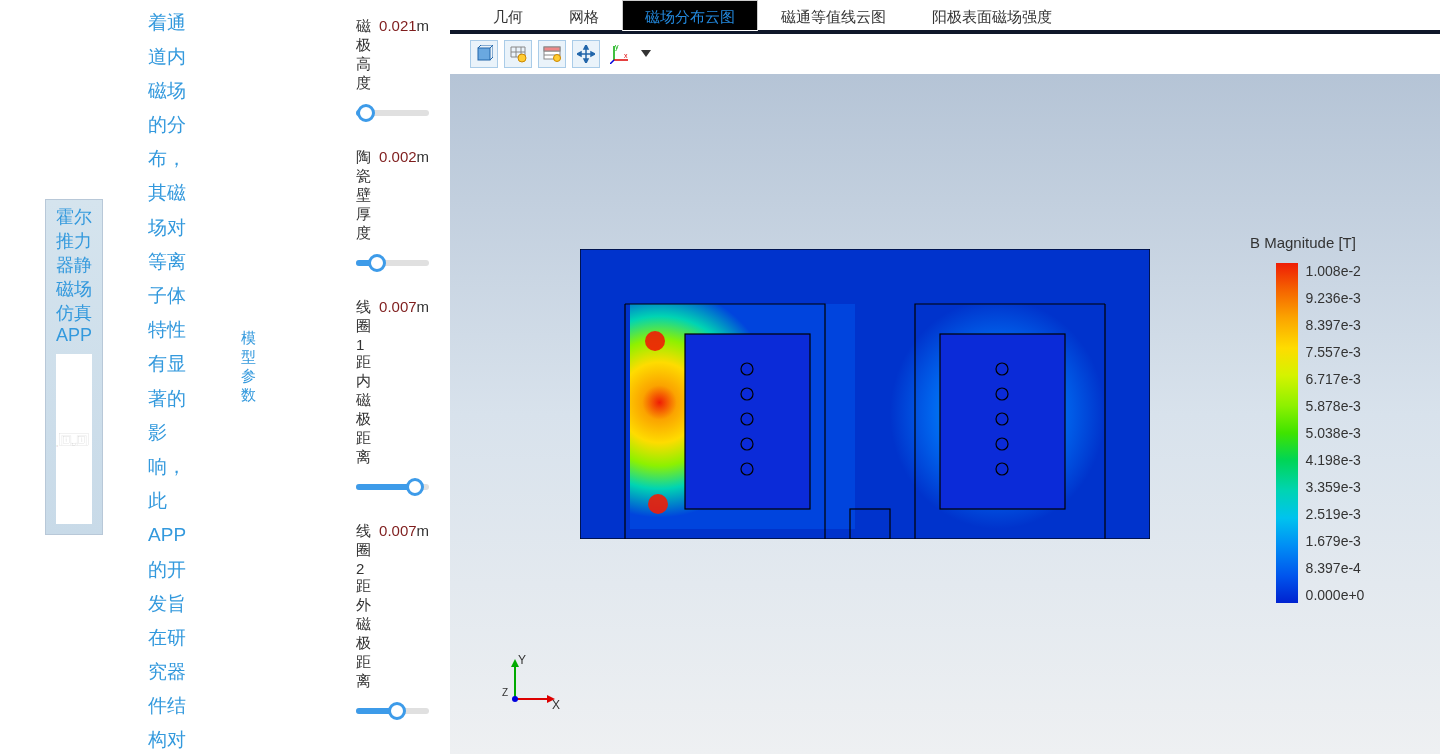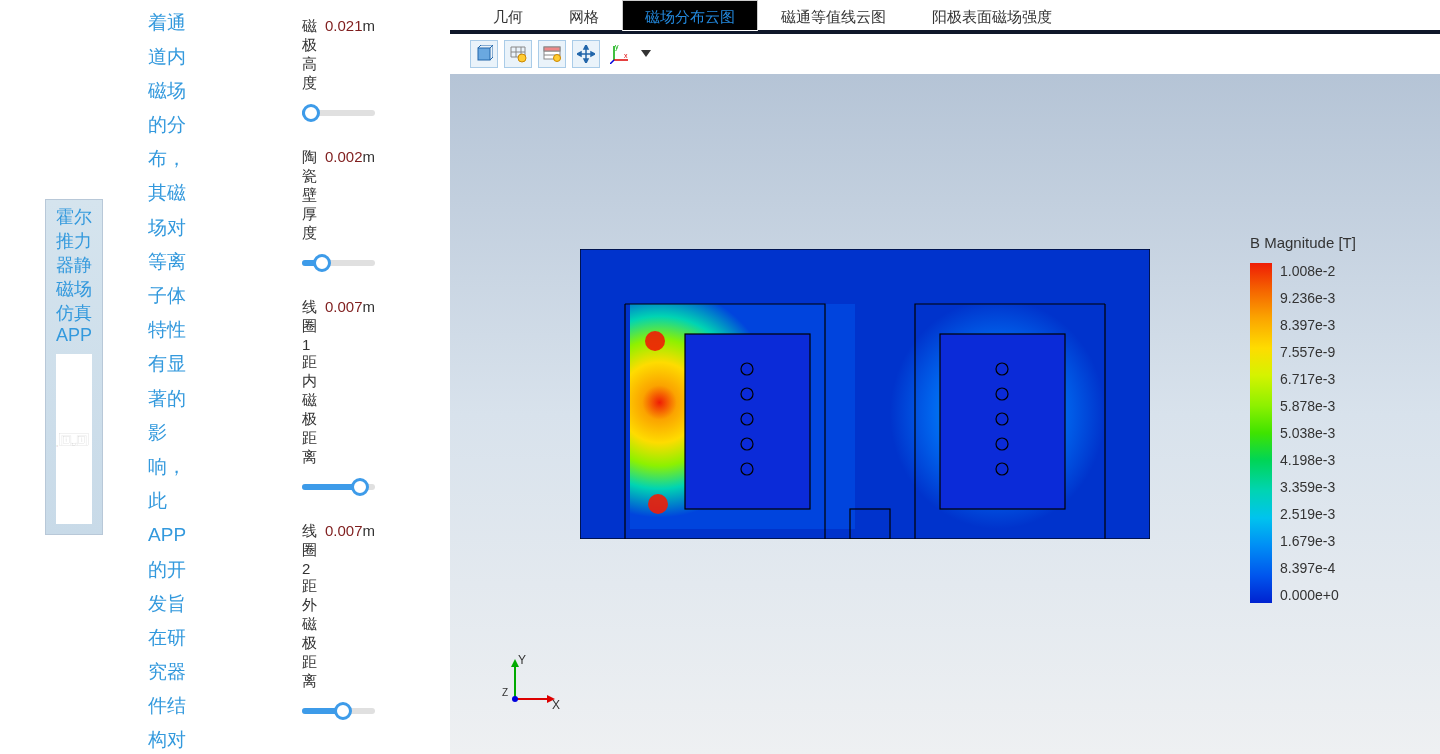--- a/index.html
+++ b/index.html
@@ -156,20 +156,21 @@
   width: 150px;
   padding-left: 10px;
 }
 .legend-title {
   font-size: 15px;
   color: #333;
   margin-bottom: 12px;
 }
 .legend-body {
   display: flex;
+  justify-content: center;
 }
 .legend-bar {
   width: 22px;
   height: 340px;
   background: linear-gradient(to bottom,
     #ef1d05 0%,
     #f56400 8%,
     #fba300 16%,
     #fedc00 25%,
     #d5f300 33%,
@@ -234,20 +235,21 @@
           <line x1="0" y1="0" x2="12" y2="0" stroke="#d00" stroke-width="1.5"></line>
           <line x1="0" y1="0" x2="0" y2="-12" stroke="#0a0" stroke-width="1.5"></line>
           <circle cx="0" cy="0" r="2" fill="#00d"></circle>
         </g>
       </svg>
     </div>
   </div>
 
   <div class="description">环形霍尔推力器的器件结构影响着通道内磁场的分布，其磁场对等离子体特性有显著的影响，此APP的开发旨在研究器件结构对通道内磁场分布的影响。</div>
 
+  <div class="section-title">模型参数</div>
 
   <div id="params-container">
       <div class="param-group">
     <div class="param-row">
       <span class="param-label">磁极高度</span>
       <span class="param-value">0.021</span>
       <span class="param-unit">m</span>
     </div>
     <div class="slider-wrap">
       <div class="slider-track"></div>
@@ -422,21 +424,21 @@
     </div>
 
     <div class="legend">
       <div class="legend-title">B Magnitude [T]</div>
       <div class="legend-body">
         <div class="legend-bar"></div>
         <div class="legend-labels" id="legend-labels">
             <div>1.008e-2</div>
             <div>9.236e-3</div>
             <div>8.397e-3</div>
-            <div>7.557e-9</div>
+            <div>7.557e-3</div>
             <div>6.717e-3</div>
             <div>5.878e-3</div>
             <div>5.038e-3</div>
             <div>4.198e-3</div>
             <div>3.359e-3</div>
             <div>2.519e-3</div>
             <div>1.679e-3</div>
             <div>8.397e-4</div>
             <div>0.000e+0</div>
           </div>

